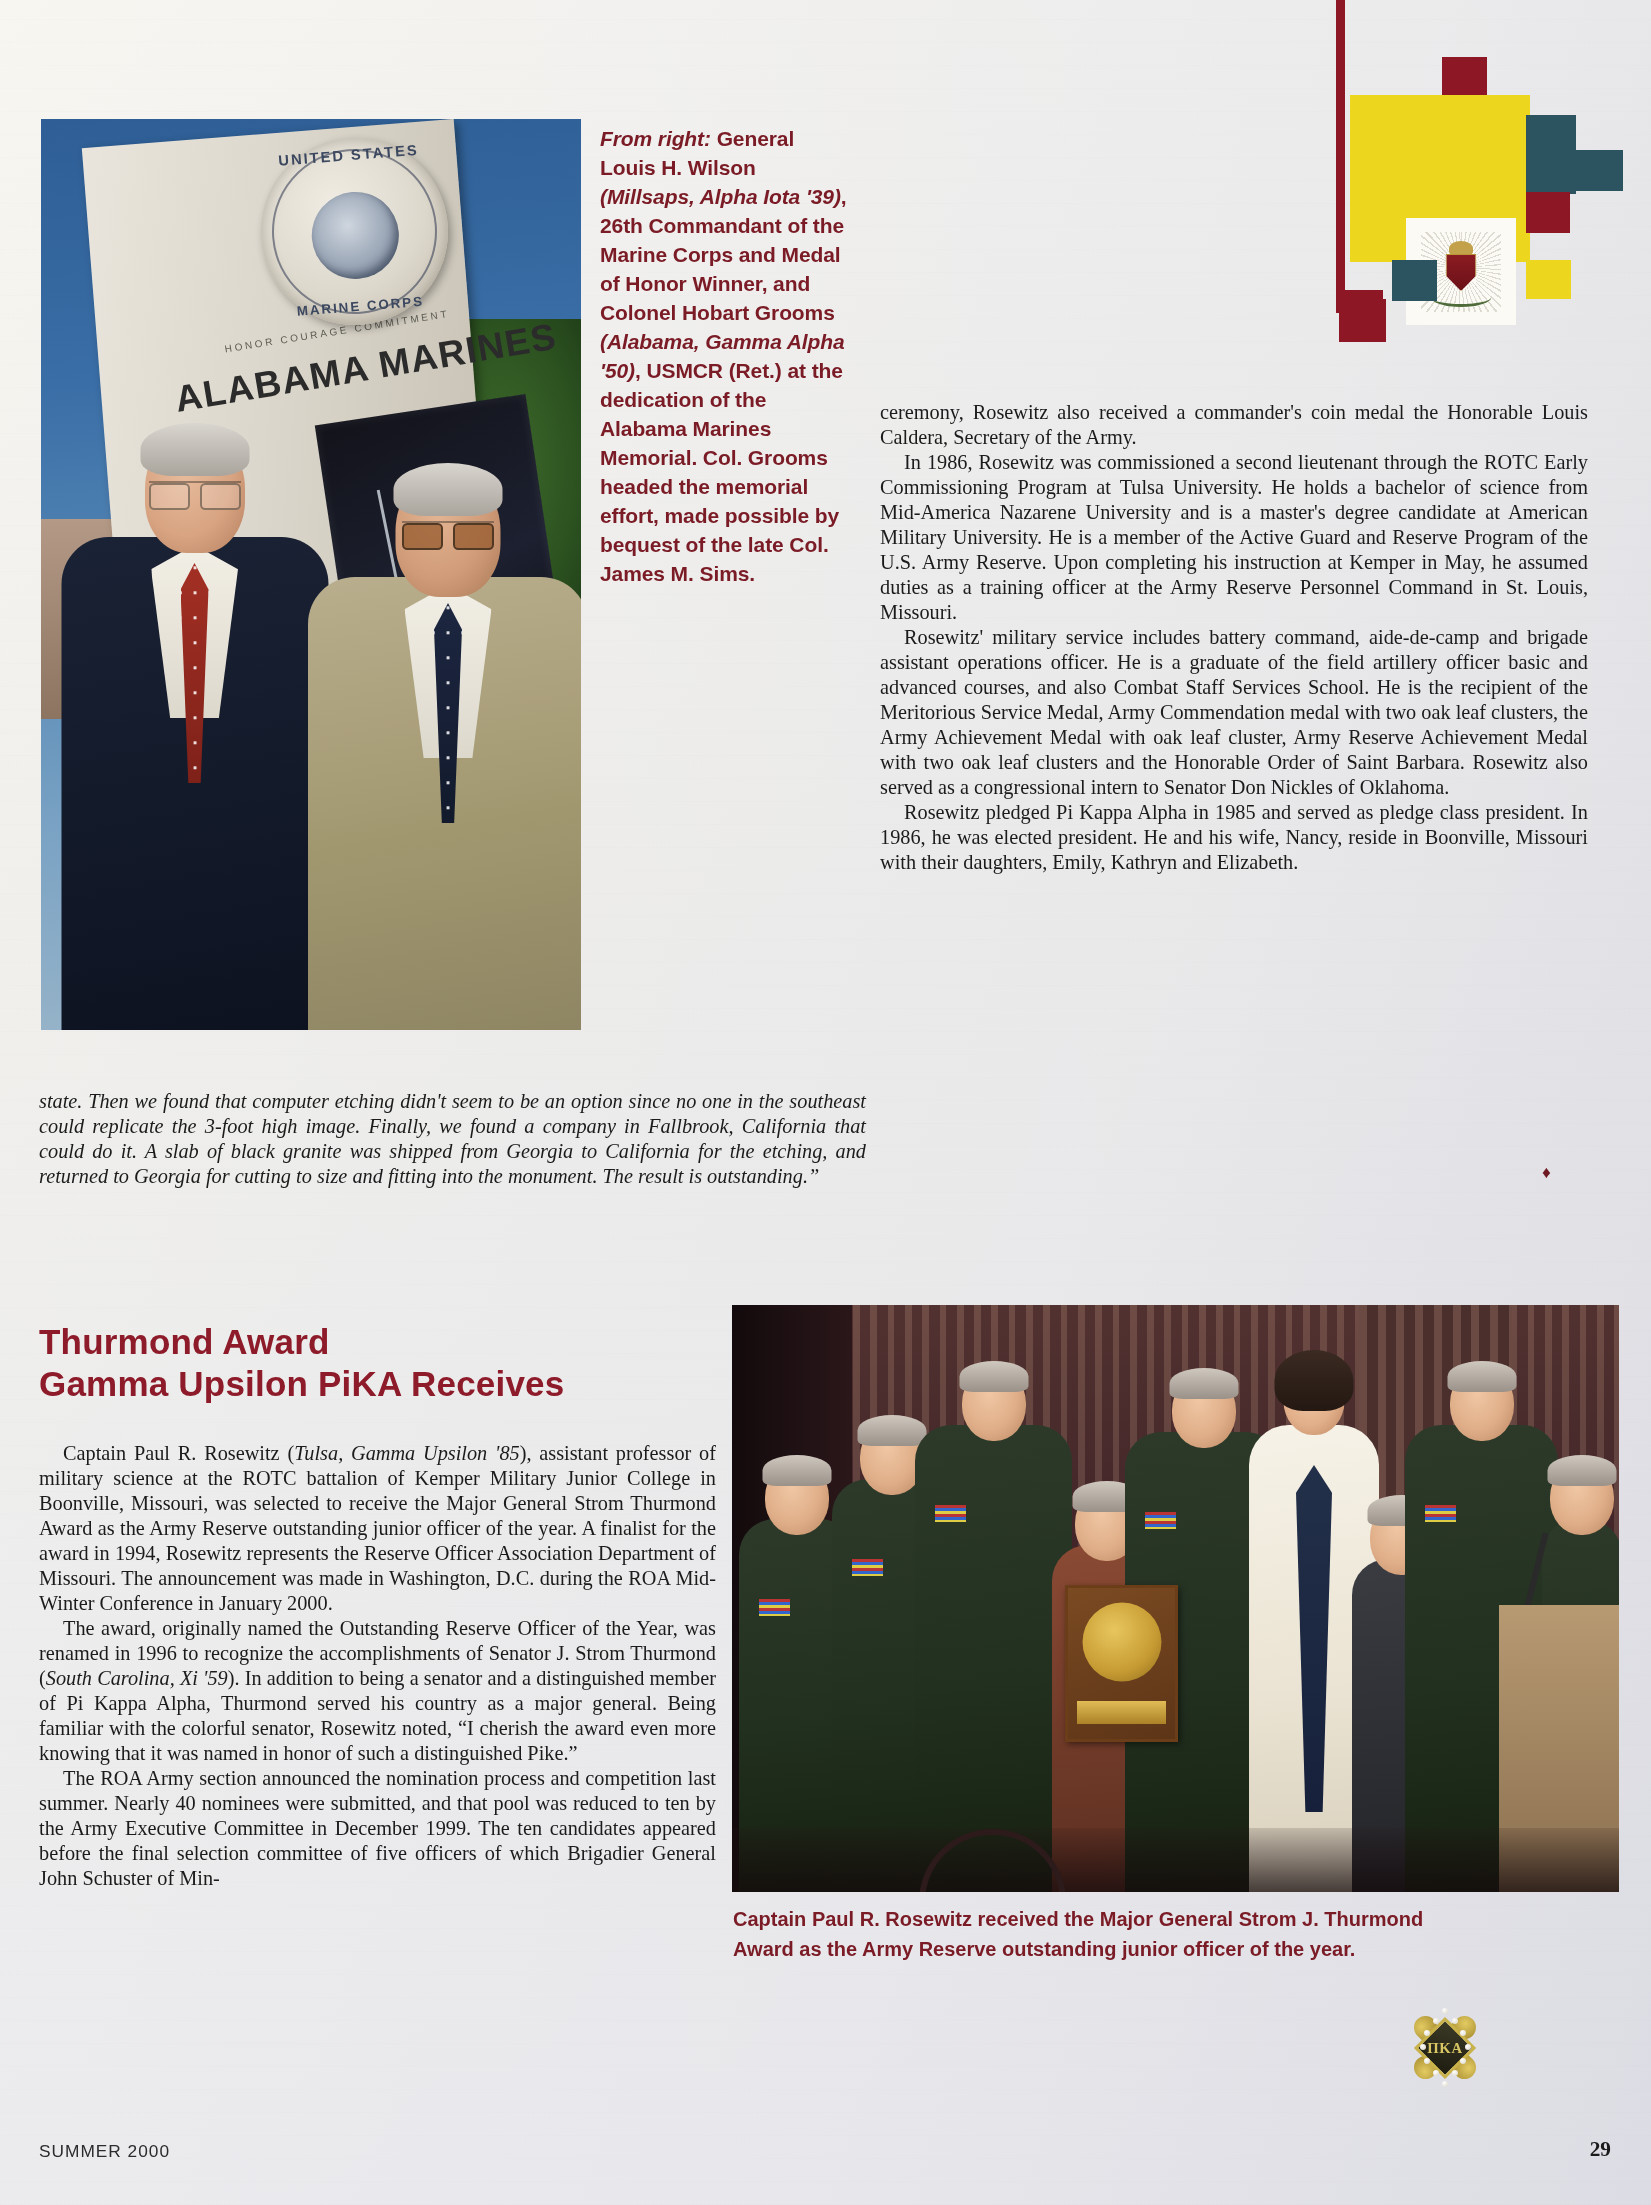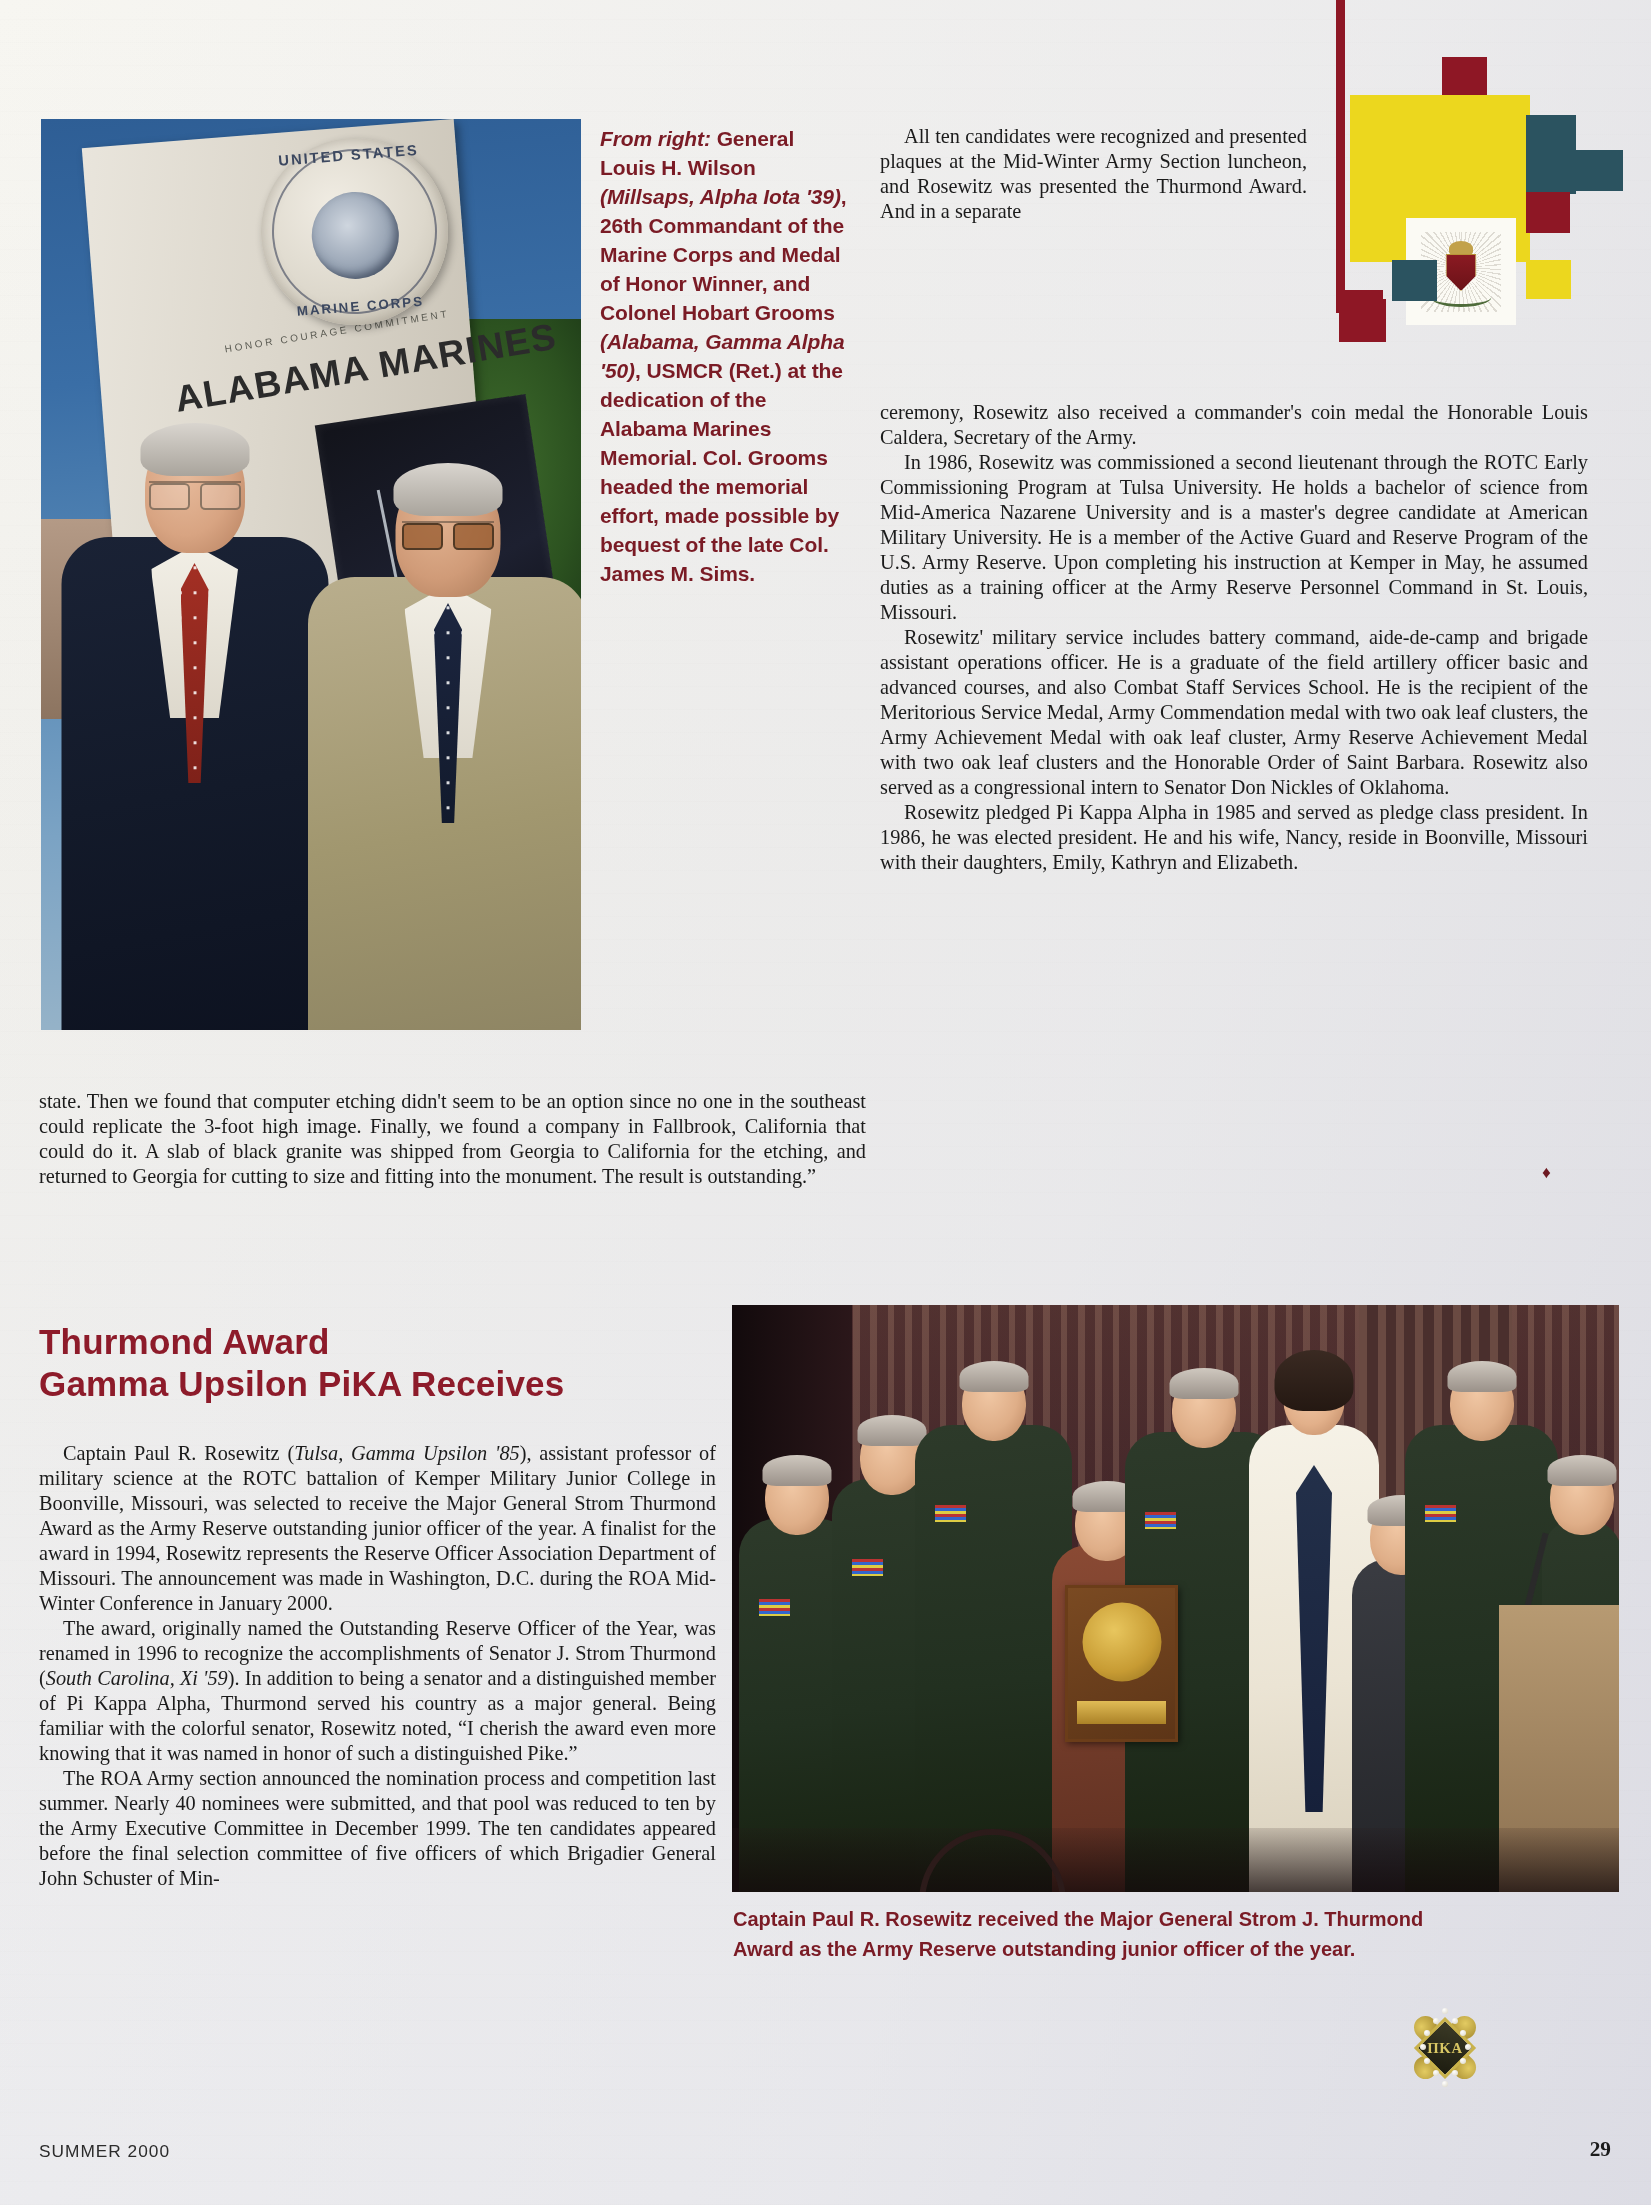--- a/index.html
+++ b/index.html
@@ -178,21 +178,21 @@
     text-align:justify;
     text-justify:inter-word;
     hyphens:manual;
   }
   .body-txt p { margin:0; text-indent:24px; }
   .body-txt p.noind { text-indent:0; }
   .body-txt i { font-style:italic; }
 
   #top-right-col { position:absolute; left:880px; top:124px; width:427px; }
   #mid-right-col { position:absolute; left:880px; top:400px; width:708px; }
-  #left-cont-col { position:absolute; left:39px;  top:1089px; width:827px; }
+  #left-cont-col { position:absolute; left:39px;  top:1089px; width:827px;font-style:italic; }
 
   
   .headline {
     position:absolute; left:39px; top:1321px; width:667px;
     color:#8d1b2a;
     font-family:"Liberation Sans", sans-serif;
     font-weight:bold; font-size:35px; line-height:42px;
     letter-spacing:0.2px;
   }
 
@@ -426,21 +426,20 @@
   </div>
   <div class="sq-teal-r"></div>
   <div class="sq-teal-r2"></div>
   <div class="sq-red-r"></div>
   <div class="sq-teal-b"></div>
   <div class="sq-yel-b"></div>
   <div class="sq-red-b"></div>
 </div>
 
 <div id="top-right-col" class="body-txt">
-  <p>All ten candidates were recognized and presented plaques at the Mid-Winter Army Section luncheon, and Rosewitz was presented the Thurmond Award. And in a separate</p>
 </div>
 
 <div id="mid-right-col" class="body-txt">
   <p class="noind">ceremony, Rosewitz also received a commander's coin medal the Honorable Louis Caldera, Secretary of the Army.</p>
   <p>In 1986, Rosewitz was commissioned a second lieutenant through the ROTC Early Commissioning Program at Tulsa University. He holds a bachelor of science from Mid-America Nazarene University and is a master's degree candidate at American Military University. He is a member of the Active Guard and Reserve Program of the U.S. Army Reserve. Upon completing his instruction at Kemper in May, he assumed duties as a training officer at the Army Reserve Personnel Command in St. Louis, Missouri.</p>
   <p>Rosewitz' military service includes battery command, aide-de-camp and brigade assistant operations officer. He is a graduate of the field artillery officer basic and advanced courses, and also Combat Staff Services School. He is the recipient of the Meritorious Service Medal, Army Commendation medal with two oak leaf clusters, the Army Achievement Medal with oak leaf cluster, Army Reserve Achievement Medal with two oak leaf clusters and the Honorable Order of Saint Barbara. Rosewitz also served as a congressional intern to Senator Don Nickles of Oklahoma.</p>
   <p>Rosewitz pledged Pi Kappa Alpha in 1985 and served as pledge class president. In 1986, he was elected president. He and his wife, Nancy, reside in Boonville, Missouri with their daughters, Emily, Kathryn and Elizabeth.</p>
 </div>
 <div class="endmark">♦</div>
 

